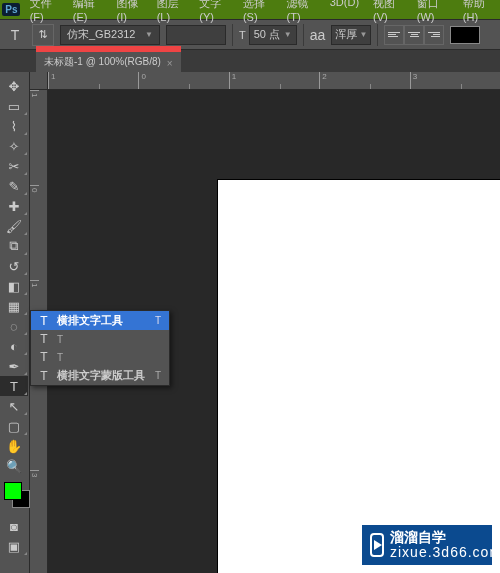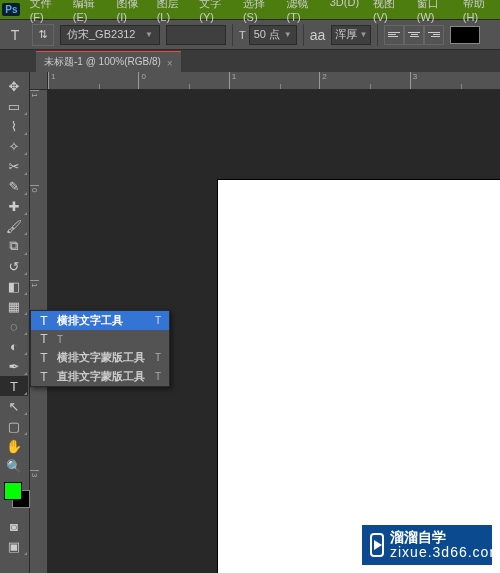--- a/index.html
+++ b/index.html
@@ -21,21 +21,21 @@
   .size-label { color: #ccc; font-size: 11px; }
   .size-input { background: #3f3f3f; border: 1px solid #2a2a2a; color: #ccc; font-size: 11px; width: 48px; height: 20px; padding: 0 4px; display: flex; align-items: center; justify-content: space-between; }
   .aa-label { color: #ccc; font-size: 14px; }
   .aa-select { background: #3f3f3f; border: 1px solid #2a2a2a; color: #ccc; font-size: 11px; width: 40px; height: 20px; display: flex; align-items: center; justify-content: space-between; padding: 0 3px; }
   .align-group { display: flex; gap: 0; }
   .align-btn { width: 20px; height: 20px; border: 1px solid #666; display: flex; flex-direction: column; justify-content: center; gap: 1px; padding: 3px; }
   .align-btn span { height: 1px; background: #ccc; }
   .color-swatch { width: 30px; height: 18px; background: #000; border: 1px solid #888; }
   
   .tabbar { height: 22px; background: #3a3a3a; display: flex; align-items: flex-end; padding-left: 36px; }
-  .tab { background: #535353; color: #ccc; font-size: 10px; padding: 3px 8px; display: flex; align-items: flex-end; gap: 6px; border-top: 1px solid #ef4444; }
+  .tab { background: #535353; color: #ccc; font-size: 10px; padding: 3px 8px; display: flex; align-items: flex-end; gap: 6px; border-top: 6px solid #ef4444; }
   .tab-close { color: #999; font-size: 10px; cursor: pointer; }
   
   .workspace { position: absolute; top: 72px; left: 0; right: 0; bottom: 0; display: flex; }
   
   .toolbox { width: 30px; background: #535353; display: flex; flex-direction: column; padding-top: 4px; border-right: 1px solid #2a2a2a; }
   .tool { width: 28px; height: 20px; display: flex; align-items: center; justify-content: center; color: #ccc; font-size: 13px; cursor: pointer; position: relative; }
   .tool.active { background: #2c2c2c; }
   .tool::after { content: ''; position: absolute; right: 1px; bottom: 1px; width: 0; height: 0; border-left: 3px solid transparent; border-bottom: 3px solid #888; }
   .tool.no-arrow::after { display: none; }
   .swatches { margin-top: 4px; position: relative; height: 36px; }
@@ -196,26 +196,25 @@
     <span class="flyout-icon">T</span>
     <span class="flyout-label">横排文字工具</span>
     <span class="flyout-key">T</span>
   </div>
   <div class="flyout-item">
     <span class="flyout-icon">T</span>
     <span class="flyout-key">T</span>
   </div>
   <div class="flyout-item">
     <span class="flyout-icon">T</span>
+    <span class="flyout-key">T</span>
+  </div>
+  <div class="flyout-item">
+    <span class="flyout-icon">T</span>
     <span class="flyout-label">横排文字蒙版工具</span>
-    <span class="flyout-key">T</span>
-  </div>
-  <div class="flyout-item">
-    <span class="flyout-icon">T</span>
-    <span class="flyout-label">直排文字蒙版工具</span>
     <span class="flyout-key">T</span>
   </div>
 </div>
 
 <div class="watermark">
   <div class="watermark-icon">
       <span></span>
     </div>
   <div class="watermark-text">
     <span class="big">溜溜自学</span>

